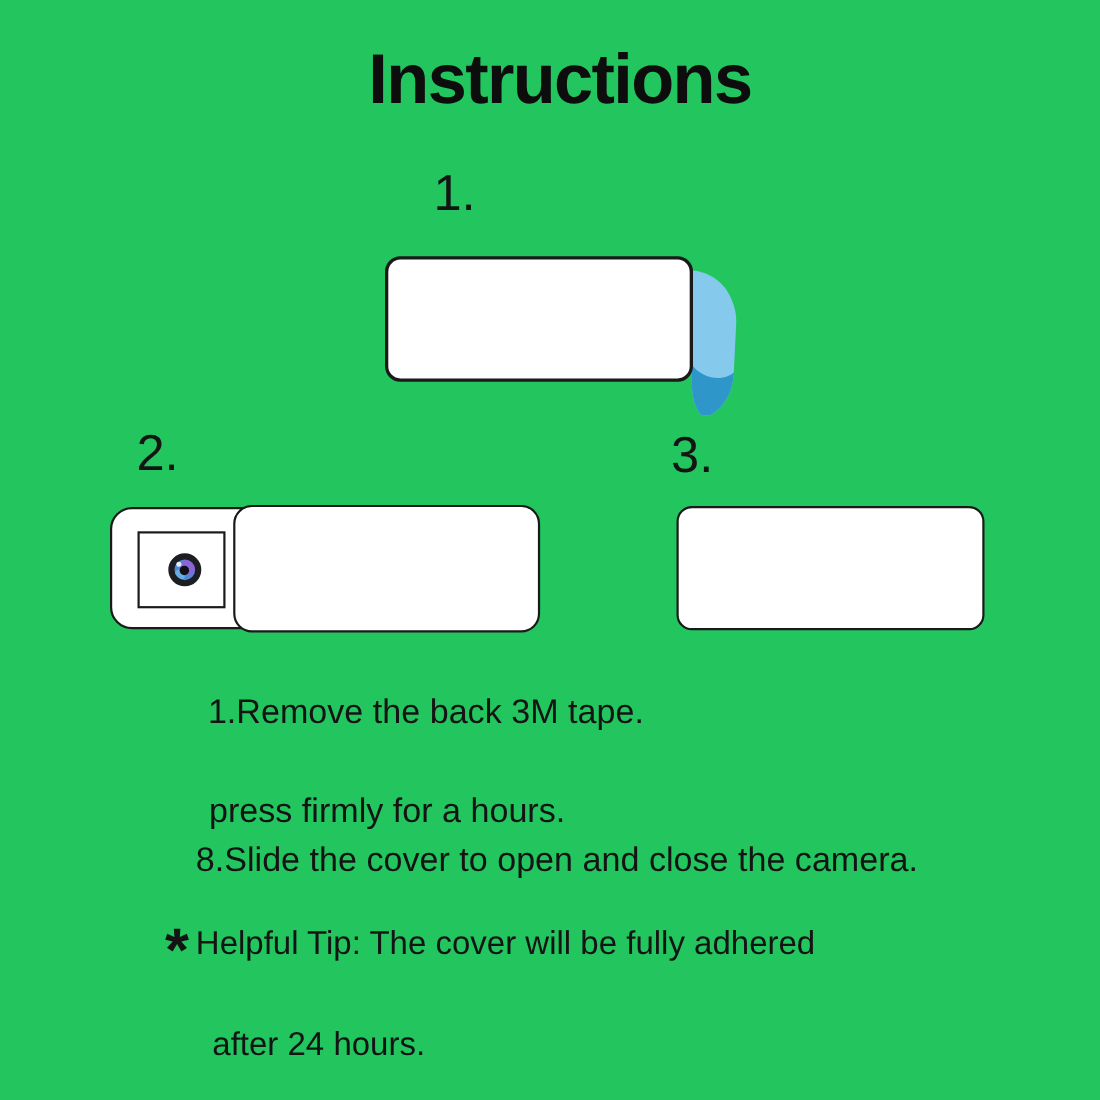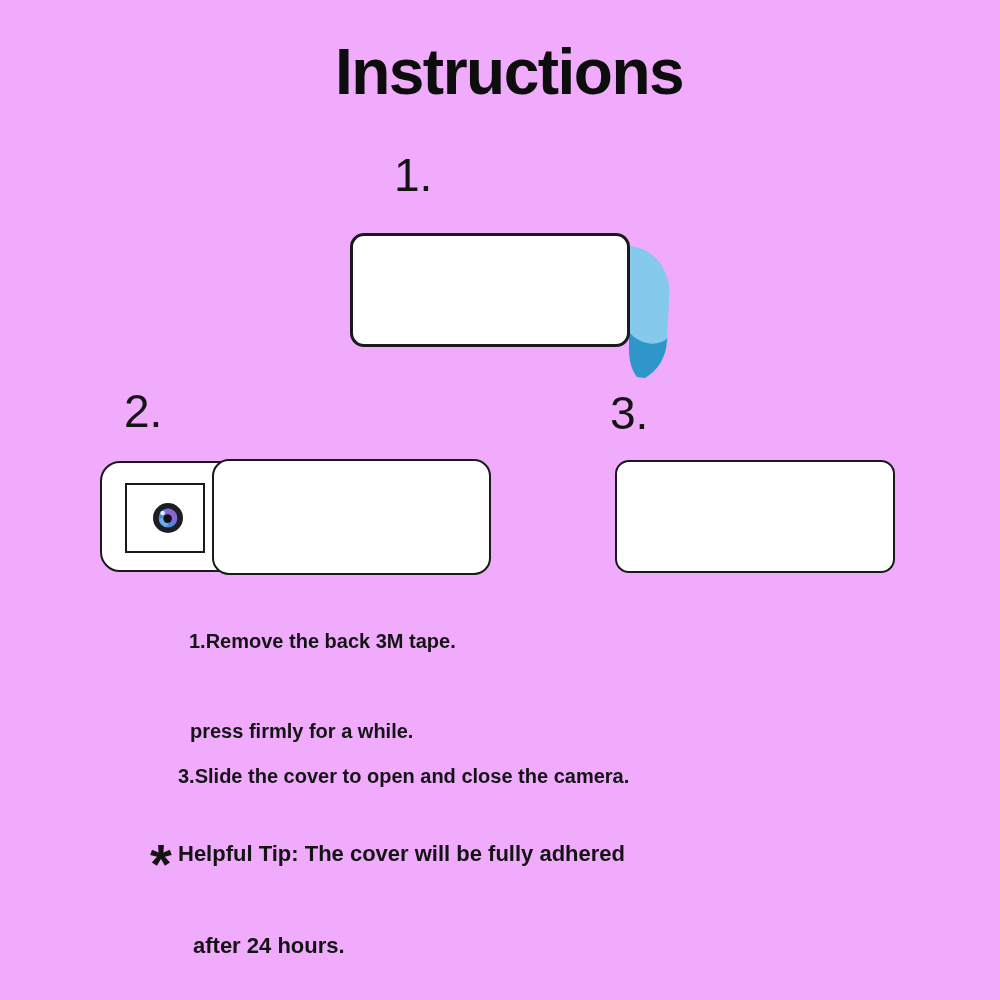--- a/index.html
+++ b/index.html
@@ -1,35 +1,35 @@
 <!DOCTYPE html>
 <html><head>
 <meta charset="utf-8">
 <style>
   html,body{margin:0;padding:0;background:#fff;}
   .page{
-    position:relative;width:1000px;height:1000px;background:#f0abfc;
+    position:relative;width:1000px;height:1000px;background:#22c55e;
     font-family:"Liberation Sans","DejaVu Sans",sans-serif;overflow:hidden;
   }
   .abs{position:absolute;line-height:1;white-space:nowrap;color:#141414;}
   .title{
     left:0;top:40px;width:1000px;text-align:center;box-sizing:border-box;padding-left:18px;
     font-size:64px;font-weight:bold;letter-spacing:-1.5px;color:#0d0d0d;
   }
   .step-num{font-size:46px;font-weight:400;color:#141414;}
   .outline-rect{position:absolute;background:#fff;border:3px solid #1a1a1a;}
   .r1{left:350px;top:233px;width:274px;height:108px;border-radius:14px;z-index:2;}
   .base{left:100px;top:461px;width:298px;height:107px;border-width:2.5px;border-radius:20px;z-index:1;}
   .cam-window{left:125px;top:483px;width:76px;height:66px;border-width:2px;border-radius:0;z-index:2;}
   .slider{left:212px;top:459px;width:275px;height:112px;border-width:2.5px;border-radius:17px;z-index:3;}
   .r3{left:615px;top:460px;width:276px;height:109px;border-width:2px;border-radius:14px;}
   .tape{position:absolute;left:613px;top:238px;z-index:1;}
   .lens{position:absolute;left:150px;top:500px;z-index:3;}
-  .body-line{font-size:20px;font-weight:bold;}
-  .tip-line{font-size:22px;font-weight:bold;}
+  .body-line{font-size:31px;}
+  .tip-line{font-size:30px;font-weight:normal;}
   .tip-star{font-size:56px;font-weight:bold;}
 </style>
 </head>
 <body>
 
 <div class="page">
 
   <div class="abs title">Instructions</div>
 
   <div class="abs step-num" style="left:394px;top:152px;">1.</div>
@@ -51,20 +51,20 @@
     <circle cx="17.6" cy="18.6" r="4.3" fill="#101018"></circle>
     <circle cx="18" cy="18" r="12.2" fill="none" stroke-width="5.6" stroke="#1D1D24"></circle>
     <circle cx="12.6" cy="13" r="2.3" opacity="0.95" fill="#EAF5FC"></circle>
   </svg>
   <div class="outline-rect slider"></div>
 
   <div class="abs step-num" style="left:610px;top:390px;">3.</div>
   <div class="outline-rect r3"></div>
 
   <div class="abs body-line" style="left:189px;top:631px;">1.Remove the back 3M tape.</div>
-  <div class="abs body-line" style="left:190px;top:721px;">press firmly for a while.</div>
-  <div class="abs body-line" style="left:178px;top:766px;">3.Slide the cover to open and close the camera.</div>
+  <div class="abs body-line" style="left:190px;top:721px;">press firmly for a hours.</div>
+  <div class="abs body-line" style="left:178px;top:766px;">8.Slide the cover to open and close the camera.</div>
 
   <div class="abs tip-star" style="left:150px;top:836px;">*</div>
   <div class="abs tip-line" style="left:178px;top:843px;">Helpful Tip: The cover will be fully adhered</div>
   <div class="abs tip-line" style="left:193px;top:935px;">after 24 hours.</div>
 
 </div>
 
 </body></html>

